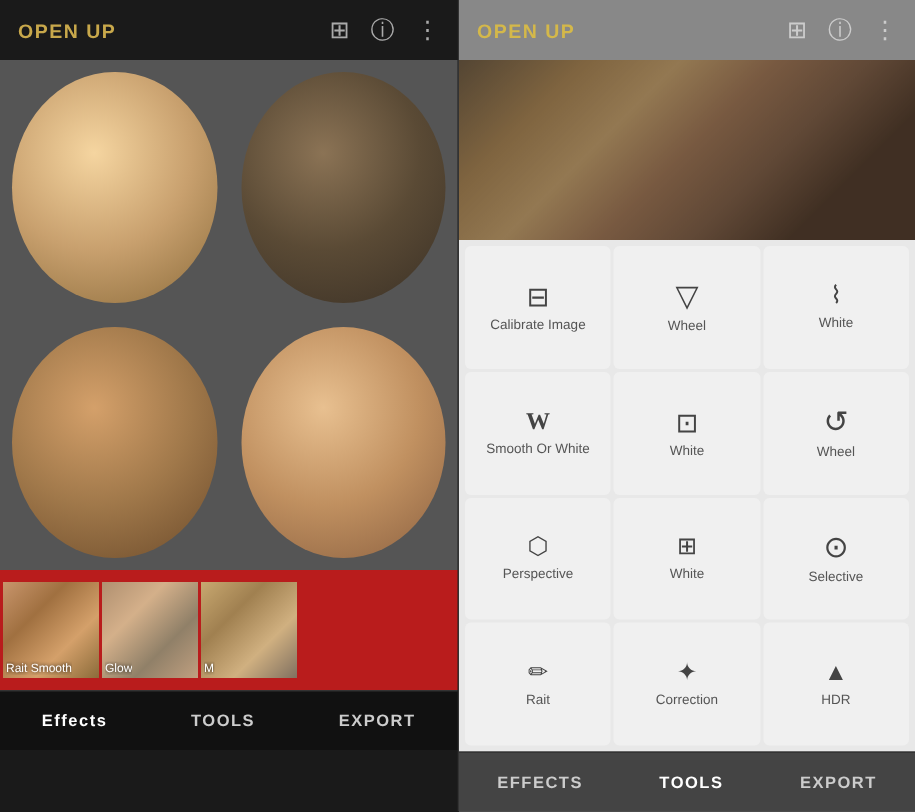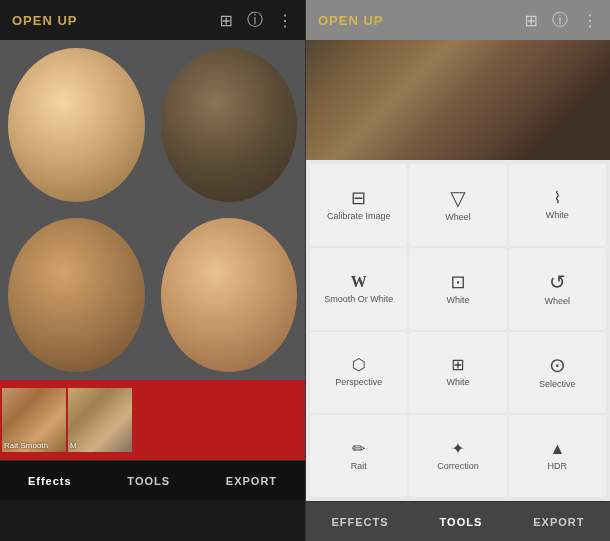--- a/index.html
+++ b/index.html
@@ -270,20 +270,24 @@
       <div class="funko-cell funko-br"></div>
     </div>
   </div>
 
   <div class="thumbnails-strip">
     <div class="thumb">
       <div class="thumb-inner thumb-0"></div>
       <span class="thumb-label">Rait Smooth</span>
     </div>
     <div class="thumb">
+      <div class="thumb-inner thumb-3"></div>
+      <span class="thumb-label">Glow</span>
+    </div>
+    <div class="thumb">
       <div class="thumb-inner thumb-4"></div>
       <span class="thumb-label">M</span>
     </div>
   </div>
 
   <div class="bottom-nav">
     <span class="nav-item active">Effects</span>
     <span class="nav-item">TOOLS</span>
     <span class="nav-item">EXPORT</span>
   </div>

